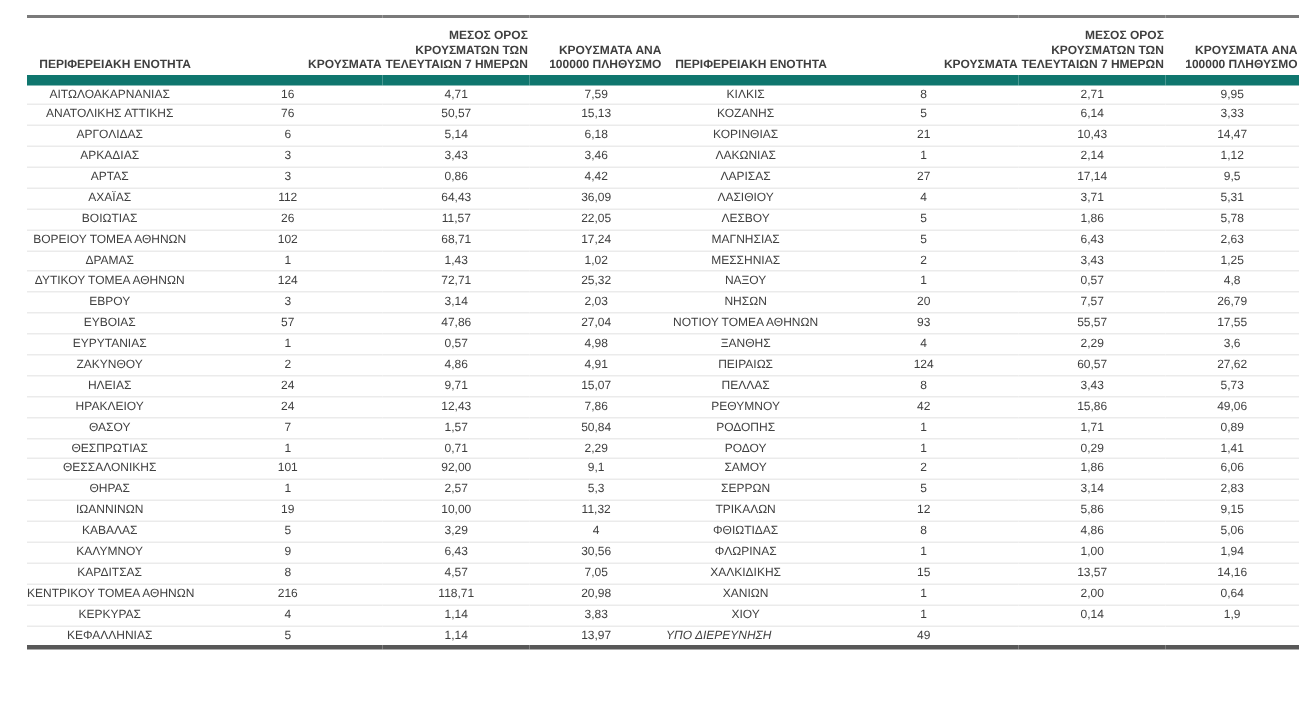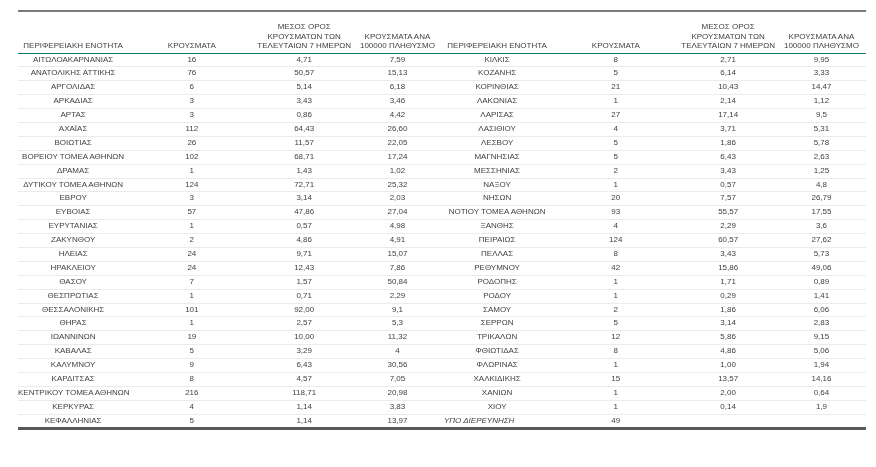--- a/index.html
+++ b/index.html
@@ -13,28 +13,28 @@
   table.stats {
     width: 848px;
     border-collapse: collapse;
     table-layout: fixed;
     border-top: 2px solid #7a7a7a;
     border-bottom: 3px solid #585858;
     color: #3f3f3f;
   }
   thead th {
     font-size: 8px;
-    font-weight: normal;
+    font-weight: bold;
     line-height: 9.5px;
-    text-align: center;
+    text-align: right;
     vertical-align: bottom;
     white-space: pre-line;
     height: 42px;
     padding: 0 1px 2px 1px;
-    border-bottom: 1px solid #0f766e;
+    border-bottom: 7px solid #0f766e;
   }
   tbody td {
     font-size: 8px;
     line-height: 12.8px;
     height: 13.9px;
     text-align: center;
     vertical-align: middle;
     white-space: nowrap;
     overflow: visible;
     padding: 0;
@@ -129,21 +129,21 @@
           <td>4,42</td>
           <td>ΛΑΡΙΣΑΣ</td>
           <td>27</td>
           <td>17,14</td>
           <td>9,5</td>
         </tr>
         <tr>
           <td>ΑΧΑΪΑΣ</td>
           <td>112</td>
           <td>64,43</td>
-          <td>26,60</td>
+          <td>36,09</td>
           <td>ΛΑΣΙΘΙΟΥ</td>
           <td>4</td>
           <td>3,71</td>
           <td>5,31</td>
         </tr>
         <tr>
           <td>ΒΟΙΩΤΙΑΣ</td>
           <td>26</td>
           <td>11,57</td>
           <td>22,05</td>

